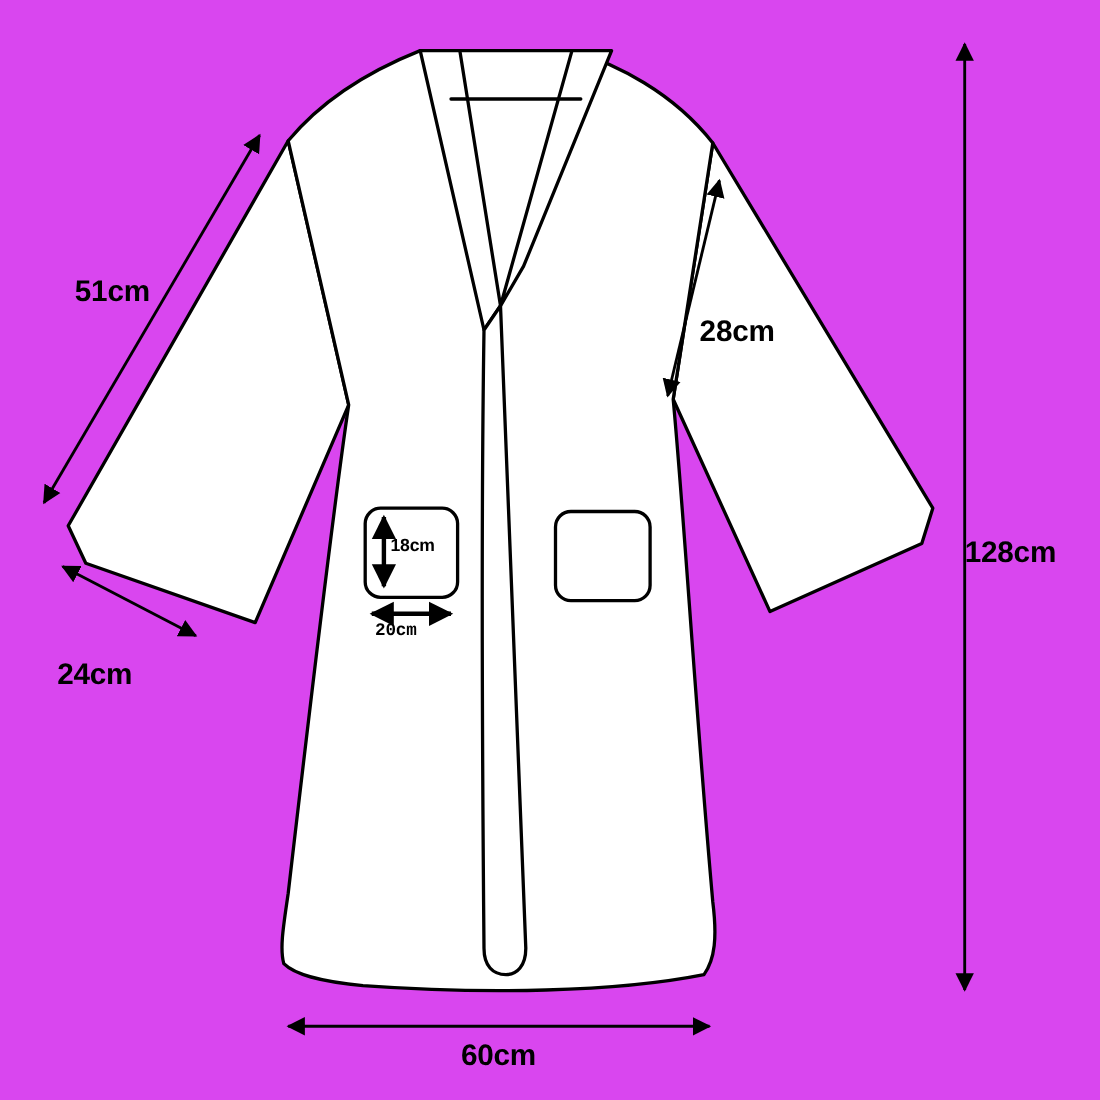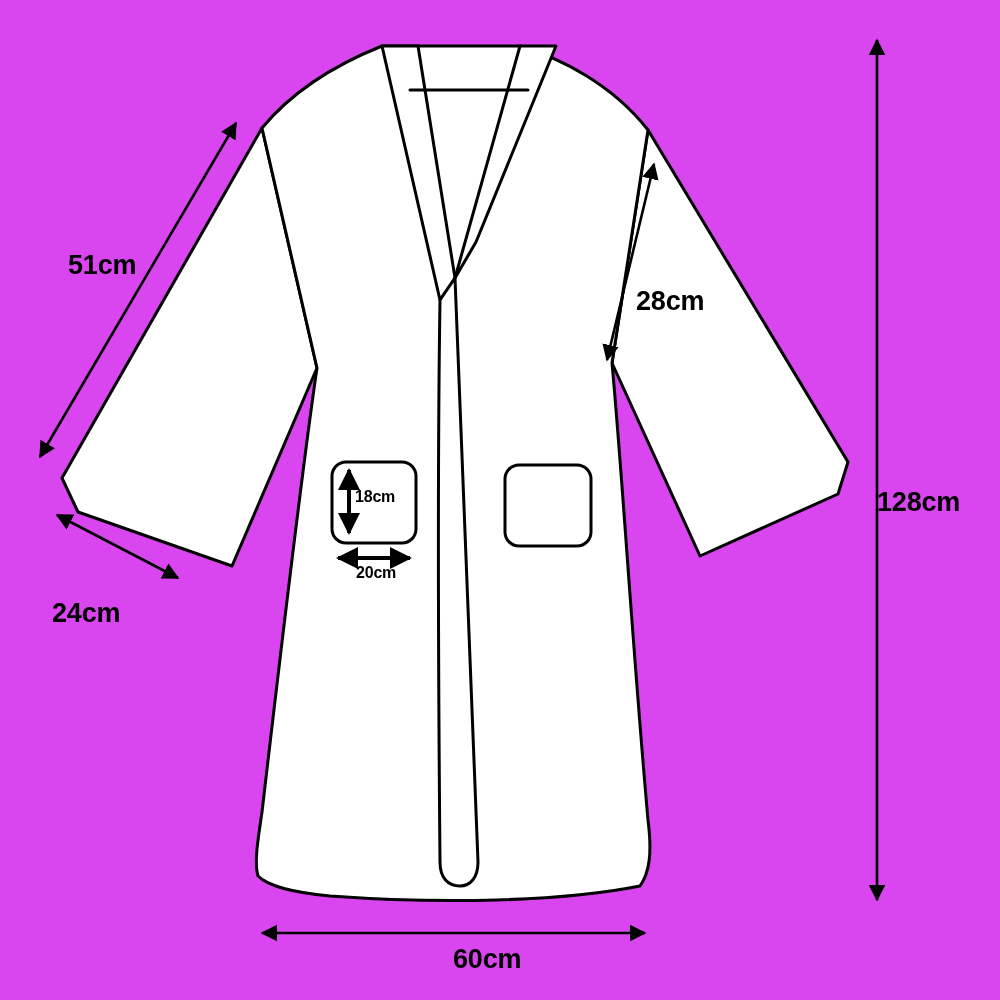--- a/index.html
+++ b/index.html
@@ -138,19 +138,19 @@
   </svg>
 
   <div class="dim-label" style="left:68px; top:252px;">51cm</div>
 
   <div class="dim-label" style="left:52px; top:568px;margin-top:32px;">24cm</div>
 
   <div class="dim-label" style="left:636px; top:274px;margin-top:14px;">28cm</div>
 
   <div class="dim-label small" style="left:355px; top:489px;">18cm</div>
 
-  <div class="dim-label small" style="left:356px; top:565px;">20cm</div>
+  <div class="dim-label small" style="left:341px; top:565px;font-family:Liberation Mono, monospace;">20cm</div>
 
   <div class="dim-label" style="left:877px; top:442px;margin-top:47px;">128cm</div>
 
-  <div class="dim-label" style="left:419px; top:946px;margin-left:34px;">60cm</div>
+  <div class="dim-label" style="left:419px; top:946px;">60cm</div>
 
 </div>
 
 </body></html>

